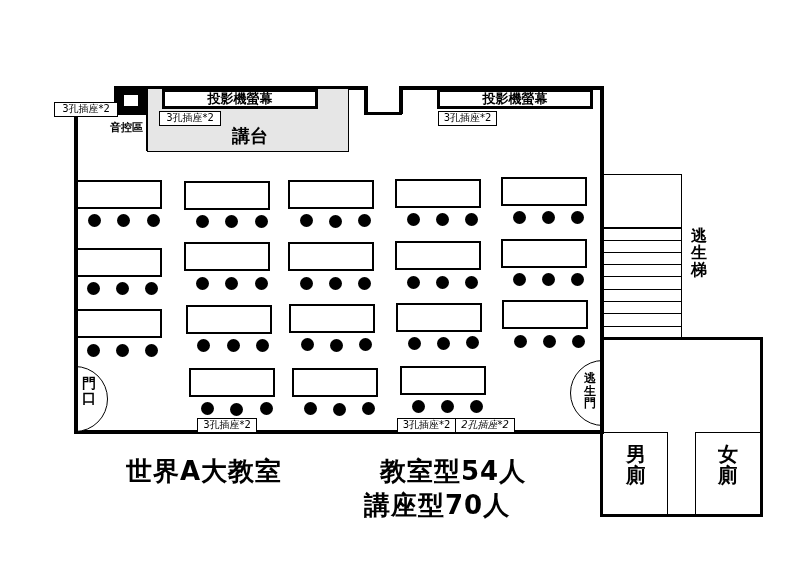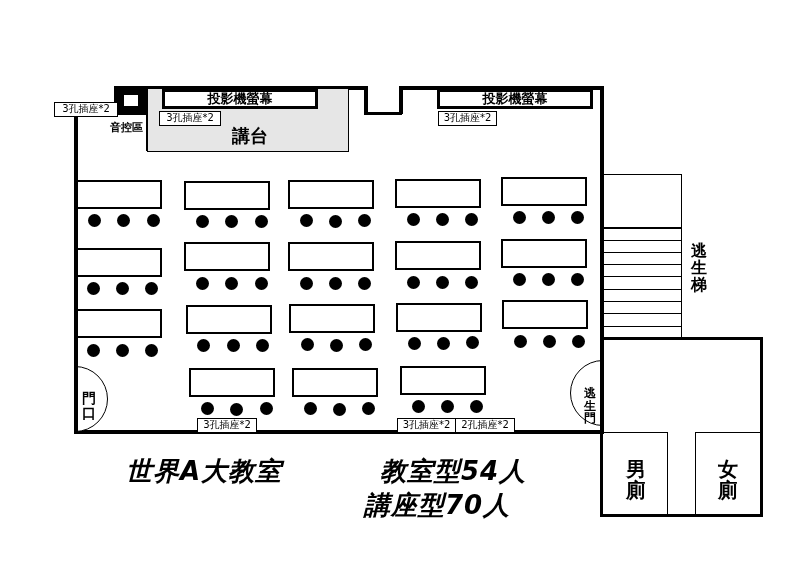--- a/index.html
+++ b/index.html
@@ -6,21 +6,21 @@
   body{width:800px;height:565px;position:relative;overflow:hidden;font-family:"DejaVu Sans",sans-serif;color:#000;}
   .abs{position:absolute;box-sizing:border-box;}
   .wall{position:absolute;background:#000;}
   .thin{position:absolute;background:#000;}
   .table{position:absolute;box-sizing:border-box;border:2px solid #000;background:#fff;}
   .seat{position:absolute;width:13px;height:13px;border-radius:50%;background:#000;}
   .tag{position:absolute;box-sizing:border-box;border:1.5px solid #000;background:#fff;font-size:10px;line-height:12px;text-align:center;white-space:nowrap;}
   .screen{position:absolute;box-sizing:border-box;border:3px solid #000;background:#fff;font-size:13px;text-align:center;line-height:14px;font-weight:bold;}
   .vtext{position:absolute;font-weight:bold;text-align:center;line-height:1.05;}
   .door{position:absolute;box-sizing:border-box;border:1.5px solid #000;background:#fff;}
-  .title{position:absolute;font-weight:900;font-size:26px;letter-spacing:1px;white-space:nowrap;font-style:italic;}
+  .title{position:absolute;font-weight:900;font-size:26px;letter-spacing:1px;white-space:nowrap;}
 </style>
 </head>
 <body>
 
 <div class="wall" style="left:114px;top:86px;width:252px;height:4px;"></div>
 <div class="wall" style="left:364px;top:86px;width:4px;height:28px;"></div>
 <div class="wall" style="left:364px;top:112px;width:38px;height:3px;"></div>
 <div class="wall" style="left:399px;top:86px;width:4px;height:28px;"></div>
 <div class="wall" style="left:399px;top:86px;width:205px;height:4px;"></div>
 <div class="wall" style="left:114px;top:86px;width:4px;height:28px;"></div>
@@ -128,21 +128,21 @@
 <div class="seat" style="left:333px;top:403px;"></div>
 <div class="seat" style="left:362px;top:402px;"></div>
 
 <div class="table" style="left:400px;top:366px;width:86px;height:29px;"></div>
 <div class="seat" style="left:412px;top:400px;"></div>
 <div class="seat" style="left:441px;top:400px;"></div>
 <div class="seat" style="left:470px;top:400px;"></div>
 
 <div class="tag" style="left:197px;top:418px;width:60px;height:15px;">3孔插座*2</div>
 <div class="tag" style="left:397px;top:418px;width:59px;height:15px;">3孔插座*2</div>
-<div class="tag" style="left:455px;top:418px;width:60px;height:15px;">2孔插座*2</div>
+<div class="tag" style="left:455px;top:418px;width:60px;height:15px;font-style:italic;">2孔插座*2</div>
 
 <div class="door" style="left:42px;top:366px;width:66px;height:66px;border-radius:50%;clip-path:inset(0 0 0 34px);"></div>
 <div class="wall" style="left:74px;top:366px;width:4px;height:66px;"></div>
 <div class="vtext" style="left:82px;top:376px;width:14px;font-size:14px;">門口</div>
 
 <div class="door" style="left:570px;top:360px;width:66px;height:66px;border-radius:50%;clip-path:inset(0 32px 0 0);"></div>
 <div class="wall" style="left:600px;top:358px;width:4px;height:72px;"></div>
 <div class="vtext" style="left:583px;top:372px;width:14px;font-size:12px;">逃生門</div>
 
 <div class="abs" style="left:602px;top:174px;width:80px;height:165px;border:1.5px solid #000;border-left:none;"></div>
@@ -161,14 +161,14 @@
 <div class="abs" style="left:602px;top:432px;width:66px;height:84px;border-right:1.5px solid #000;border-top:1.5px solid #000;"></div>
 <div class="abs" style="left:695px;top:432px;width:66px;height:84px;border-left:1.5px solid #000;border-top:1.5px solid #000;"></div>
 <div class="vtext" style="left:624px;top:444px;width:24px;font-size:20px;">男廁</div>
 <div class="vtext" style="left:716px;top:444px;width:24px;font-size:20px;">女廁</div>
 
 <div class="title" style="left:126px;top:454px;">世界A大教室</div>
 <div class="title" style="left:380px;top:454px;text-align:right;">教室型54人</div>
 <div class="title" style="left:364px;top:488px;">講座型70人</div>
 
 <style>
-  .vtext{word-break:break-all;margin-top:15px;}
+  .vtext{word-break:break-all;}
 </style>
 
 </body></html>

